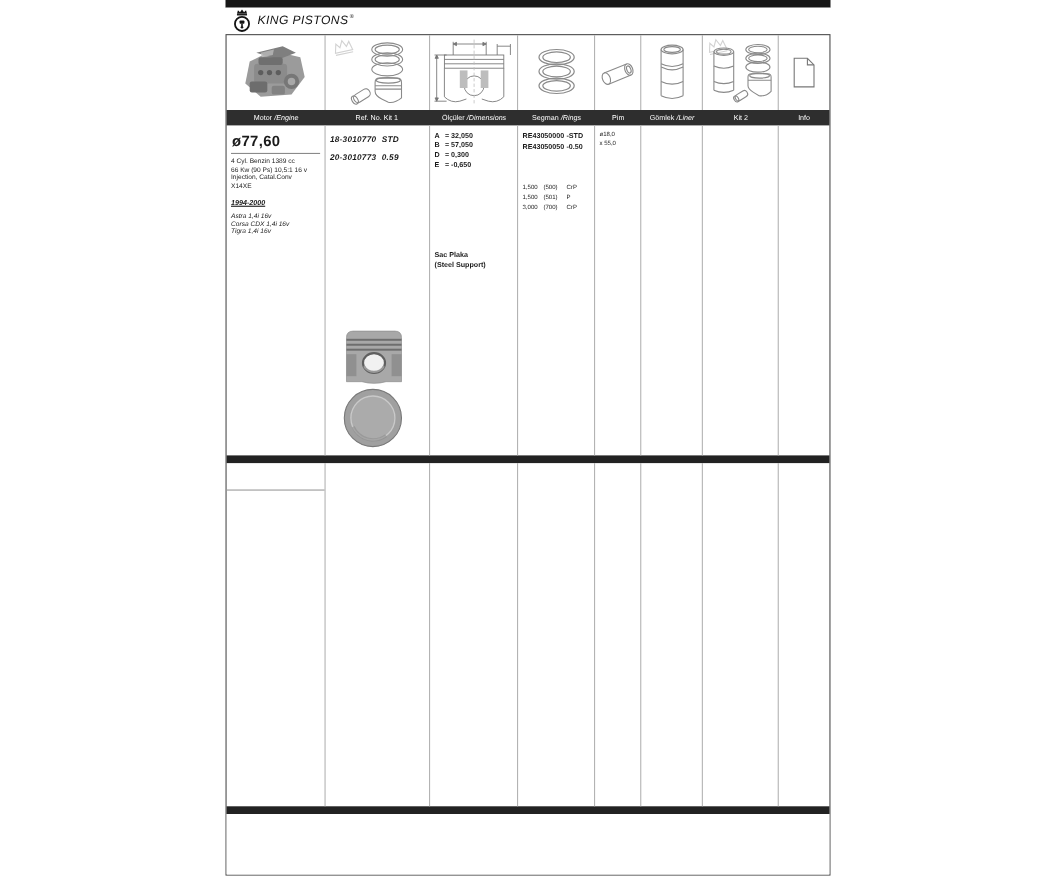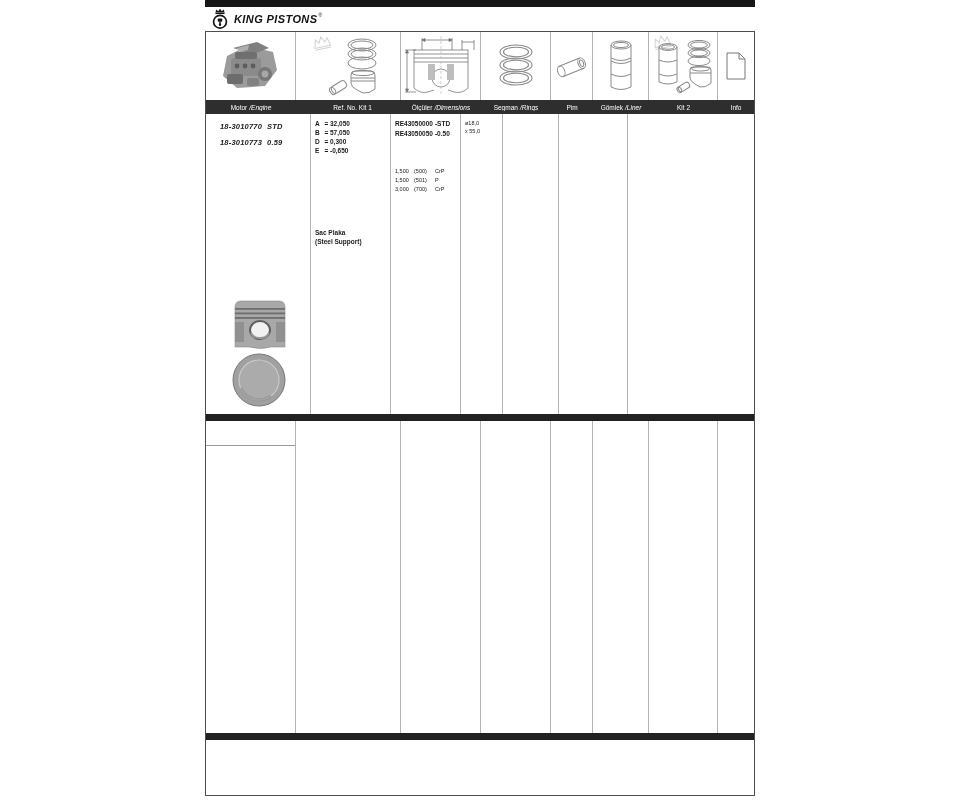--- a/index.html
+++ b/index.html
@@ -2,27 +2,27 @@
 <html><head>
 <meta charset="utf-8">
 <style>
   html,body{margin:0;padding:0;background:#ffffff;}
   .page{position:relative;width:960px;height:800px;background:#ffffff;overflow:hidden;
         font-family:"Liberation Sans",sans-serif;color:#1a1a1a;}
   .catalog{position:absolute;left:205px;top:0;width:550px;height:796px;display:flex;flex-direction:column;}
   .topbar{height:7px;background:#161616;}
   .logo-row{height:24px;display:flex;align-items:center;padding-left:4px;background:#fff;}
   .logo-mark{width:22px;height:22px;margin-right:3px;}
-  .brand-text{font-size:11px;font-weight:bold;font-style:italic;letter-spacing:.4px;color:#111;}
+  .brand-text{font-size:11px;font-weight:normal;font-style:italic;letter-spacing:.4px;color:#111;}
   .brand-reg{font-size:5px;vertical-align:super;color:#111;margin-left:1px;position:relative;top:-4px;}
   .table{flex:1;border:1px solid #4d4d4d;display:flex;flex-direction:column;background:#fff;}
   .row{display:flex;width:100%;}
   .cell{box-sizing:border-box;border-right:1px solid #b3b3b3;position:relative;}
   .cell:last-child{border-right:none;flex:1;}
-  .c1{width:90px;} .c2{width:95px;margin-left:10px;} .c3{width:80px;} .c4{width:70px;}
+  .c1{width:90px;} .c2{width:95px;} .c3{width:80px;} .c4{width:70px;}
   .c5{width:42px;} .c6{width:56px;} .c7{width:69px;} .c8{width:48px;}
   .icons-row{height:68px;}
   .icell{display:flex;align-items:center;justify-content:center;overflow:hidden;}
   .header-row{height:14px;background:#2e2e2e;align-items:center;}
   .hcell{border-right:none;display:flex;align-items:center;justify-content:center;gap:2px;
          color:#ffffff;font-size:6.5px;white-space:nowrap;overflow:hidden;}
   .h-en{font-style:italic;}
   .data-row{height:300px;}
   .dcell{padding:5px 4px 0 4px;font-size:6px;}
   .bore{font-size:13.5px;font-weight:bold;letter-spacing:.3px;padding:2px 0 3px 1px;
@@ -238,27 +238,38 @@
         </div>
         <div class="cell c7 hcell">
           <span>Kit 2</span>
         </div>
         <div class="cell c8 hcell">
           <span>Info</span>
         </div>
       </div>
 
       <div class="row data-row">
+        <div class="cell c1 dcell">
+          <div class="bore">ø77,60</div>
+          <div class="desc-line">4 Cyl. Benzin 1389 cc</div>
+          <div class="desc-line">66 Kw (90 Ps) 10,5:1 16 v</div>
+          <div class="desc-line">Injection, Catal.Conv</div>
+          <div class="desc-line">X14XE</div>
+          <div class="years">1994-2000</div>
+          <div class="app-line">Astra 1,4i 16v</div>
+          <div class="app-line">Corsa CDX 1,4i 16v</div>
+          <div class="app-line">Tigra 1,4i 16v</div>
+        </div>
 
         <div class="cell c2 dcell">
           <div class="ref-line">
             <span>18-3010770</span><span class="sz">STD</span>
           </div>
           <div class="ref-line">
-            <span>18-3010773</span><span class="sz">0.59</span>
+            <span>20-3010773</span><span class="sz">0.59</span>
           </div>
           <svg class="piston-side" width="62" height="54" viewBox="0 0 62 54">
             <path d="M6,50 V10 Q6,4 12,4 H50 Q56,4 56,10 V50 H42 Q31,53 20,50 Z" fill="#a8a8a8" stroke="#8a8a8a" stroke-width="0.6"></path>
             <rect x="6" y="11" width="50" height="1.8" fill="#6e6e6e"></rect>
             <rect x="6" y="15.5" width="50" height="1.8" fill="#6e6e6e"></rect>
             <rect x="6" y="20" width="50" height="1.8" fill="#6e6e6e"></rect>
             <rect x="6" y="25" width="9" height="20" fill="#909090"></rect>
             <rect x="47" y="25" width="9" height="20" fill="#909090"></rect>
             <ellipse cx="31" cy="33" rx="10" ry="9" fill="#f1f1f1" stroke="#5f5f5f" stroke-width="2"></ellipse>
             <path d="M22,36 a10,9 0 0 0 18,0" fill="none" stroke="#9a9a9a" stroke-width="2"></path>

